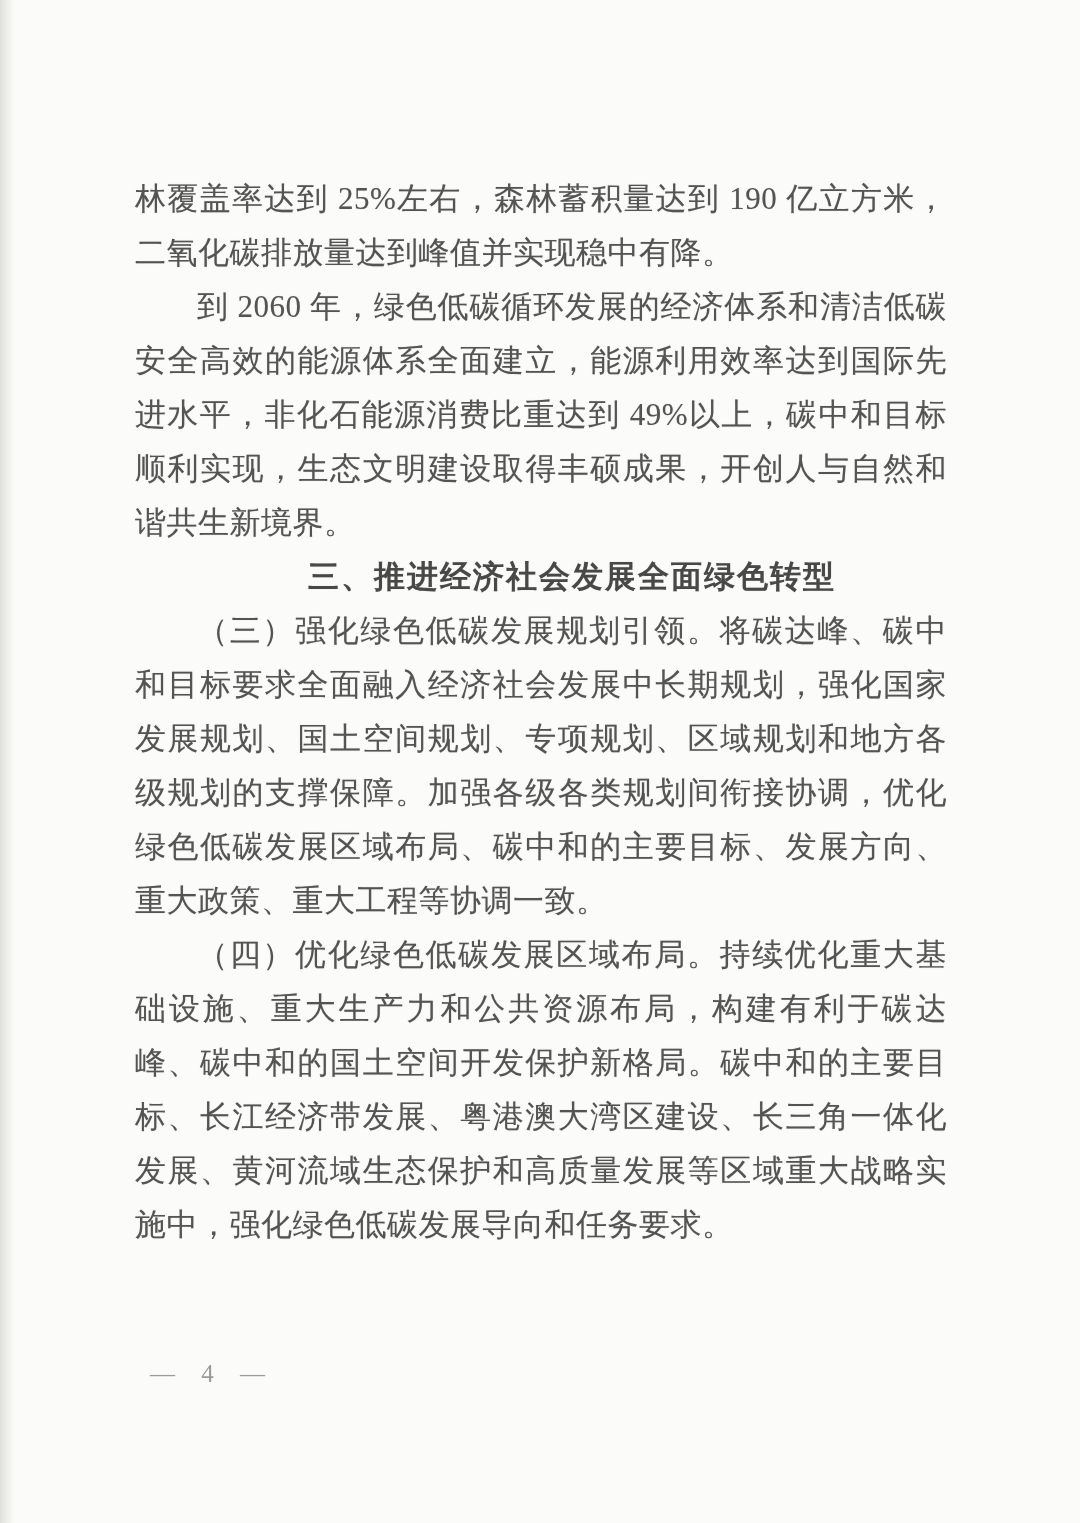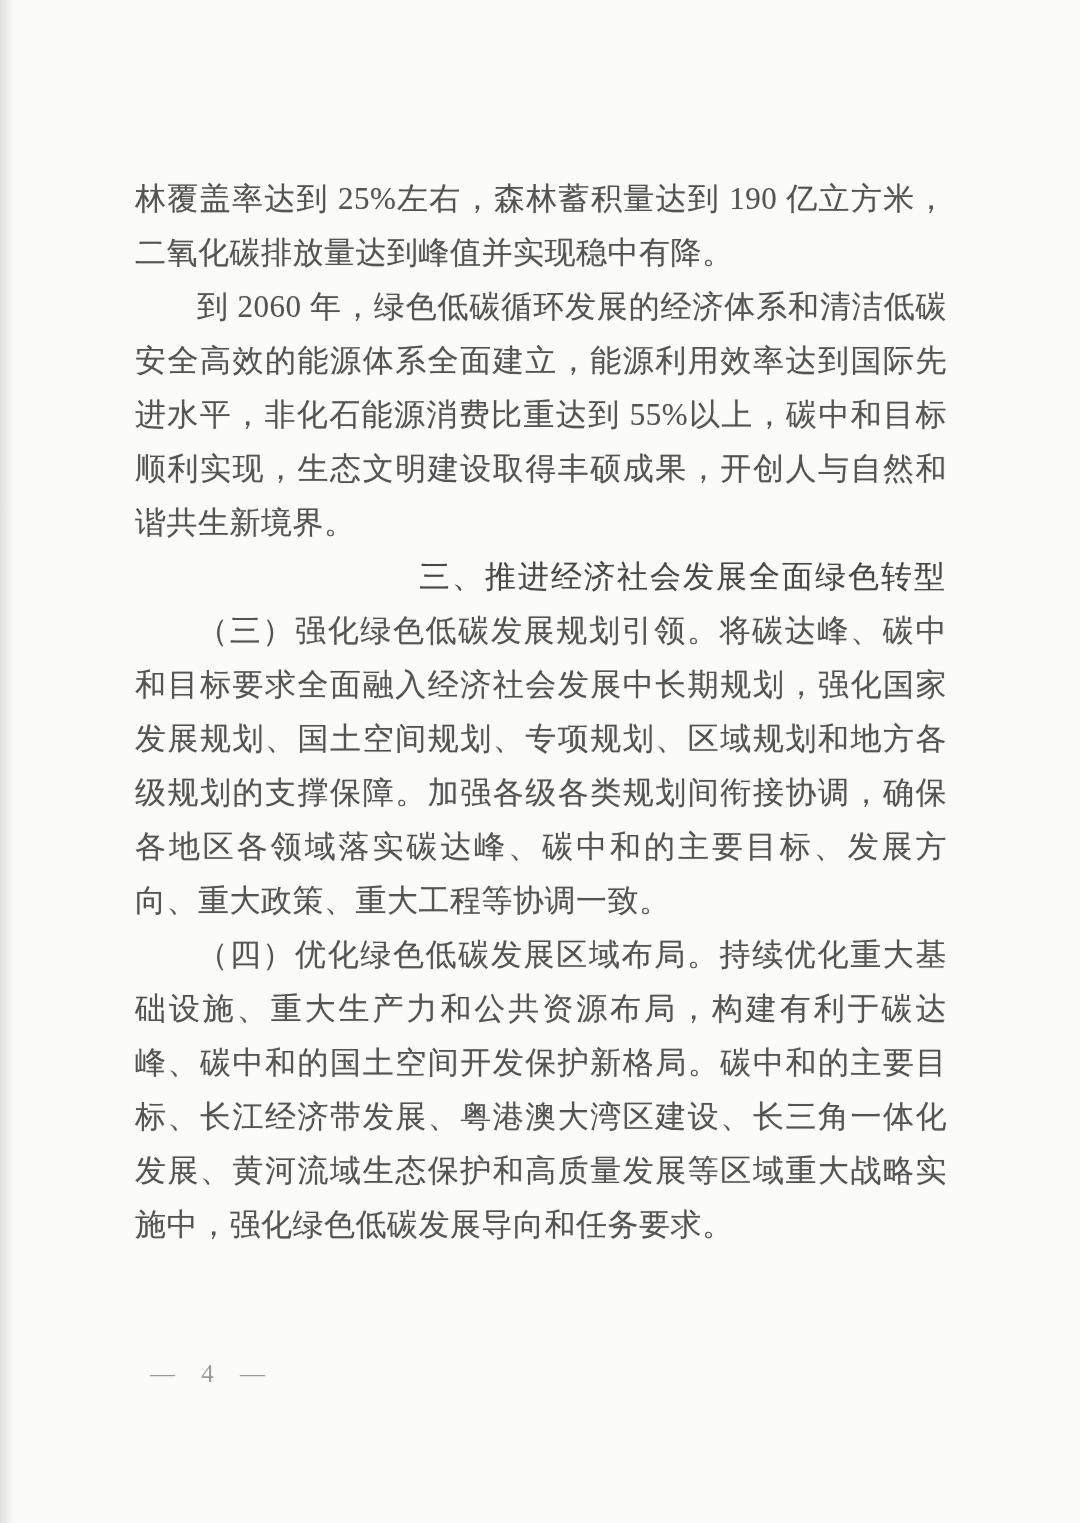--- a/index.html
+++ b/index.html
@@ -43,41 +43,41 @@
     text-align: justify;
     text-justify: inter-character;
     letter-spacing: 0.5px;
     text-shadow: 0 0 1px rgba(90,90,90,0.35);
   }
   .content p.indent {
     text-indent: 2em;
   }
   .content p.heading {
     font-family: "Liberation Sans", "DejaVu Sans", sans-serif;
-    font-weight: normal;
+    font-weight: bold;
     color: var(--heading-color, #484848);
     letter-spacing: 2px;
-    text-align: right;
+    text-align: center;
   }
   .page-number {
     position: absolute;
     left: 150px;
     top: 1354px;
     font-size: 25px;
     line-height: 40px;
     color: var(--page-number-color, #9b9b9b);
     letter-spacing: 10px;
     font-family: "Liberation Serif", "DejaVu Serif", serif;
   }
 </style>
 </head>
 <body>
 
 <div class="page">
   <div class="content" id="content">
       <p class="body">林覆盖率达到 25%左右，森林蓄积量达到 190 亿立方米，二氧化碳排放量达到峰值并实现稳中有降。</p>
-      <p class="body indent">到 2060 年，绿色低碳循环发展的经济体系和清洁低碳安全高效的能源体系全面建立，能源利用效率达到国际先进水平，非化石能源消费比重达到 55%以上，碳中和目标顺利实现，生态文明建设取得丰硕成果，开创人与自然和谐共生新境界。</p>
+      <p class="body indent">到 2060 年，绿色低碳循环发展的经济体系和清洁低碳安全高效的能源体系全面建立，能源利用效率达到国际先进水平，非化石能源消费比重达到 49%以上，碳中和目标顺利实现，生态文明建设取得丰硕成果，开创人与自然和谐共生新境界。</p>
       <p class="heading indent">三、推进经济社会发展全面绿色转型</p>
-      <p class="body indent">（三）强化绿色低碳发展规划引领。将碳达峰、碳中和目标要求全面融入经济社会发展中长期规划，强化国家发展规划、国土空间规划、专项规划、区域规划和地方各级规划的支撑保障。加强各级各类规划间衔接协调，确保各地区各领域落实碳达峰、碳中和的主要目标、发展方向、重大政策、重大工程等协调一致。</p>
+      <p class="body indent">（三）强化绿色低碳发展规划引领。将碳达峰、碳中和目标要求全面融入经济社会发展中长期规划，强化国家发展规划、国土空间规划、专项规划、区域规划和地方各级规划的支撑保障。加强各级各类规划间衔接协调，优化绿色低碳发展区域布局、碳中和的主要目标、发展方向、重大政策、重大工程等协调一致。</p>
       <p class="body indent">（四）优化绿色低碳发展区域布局。持续优化重大基础设施、重大生产力和公共资源布局，构建有利于碳达峰、碳中和的国土空间开发保护新格局。碳中和的主要目标、长江经济带发展、粤港澳大湾区建设、长三角一体化发展、黄河流域生态保护和高质量发展等区域重大战略实施中，强化绿色低碳发展导向和任务要求。</p>
     </div>
   <div class="page-number">— 4 —</div>
 </div>
 
 </body></html>

